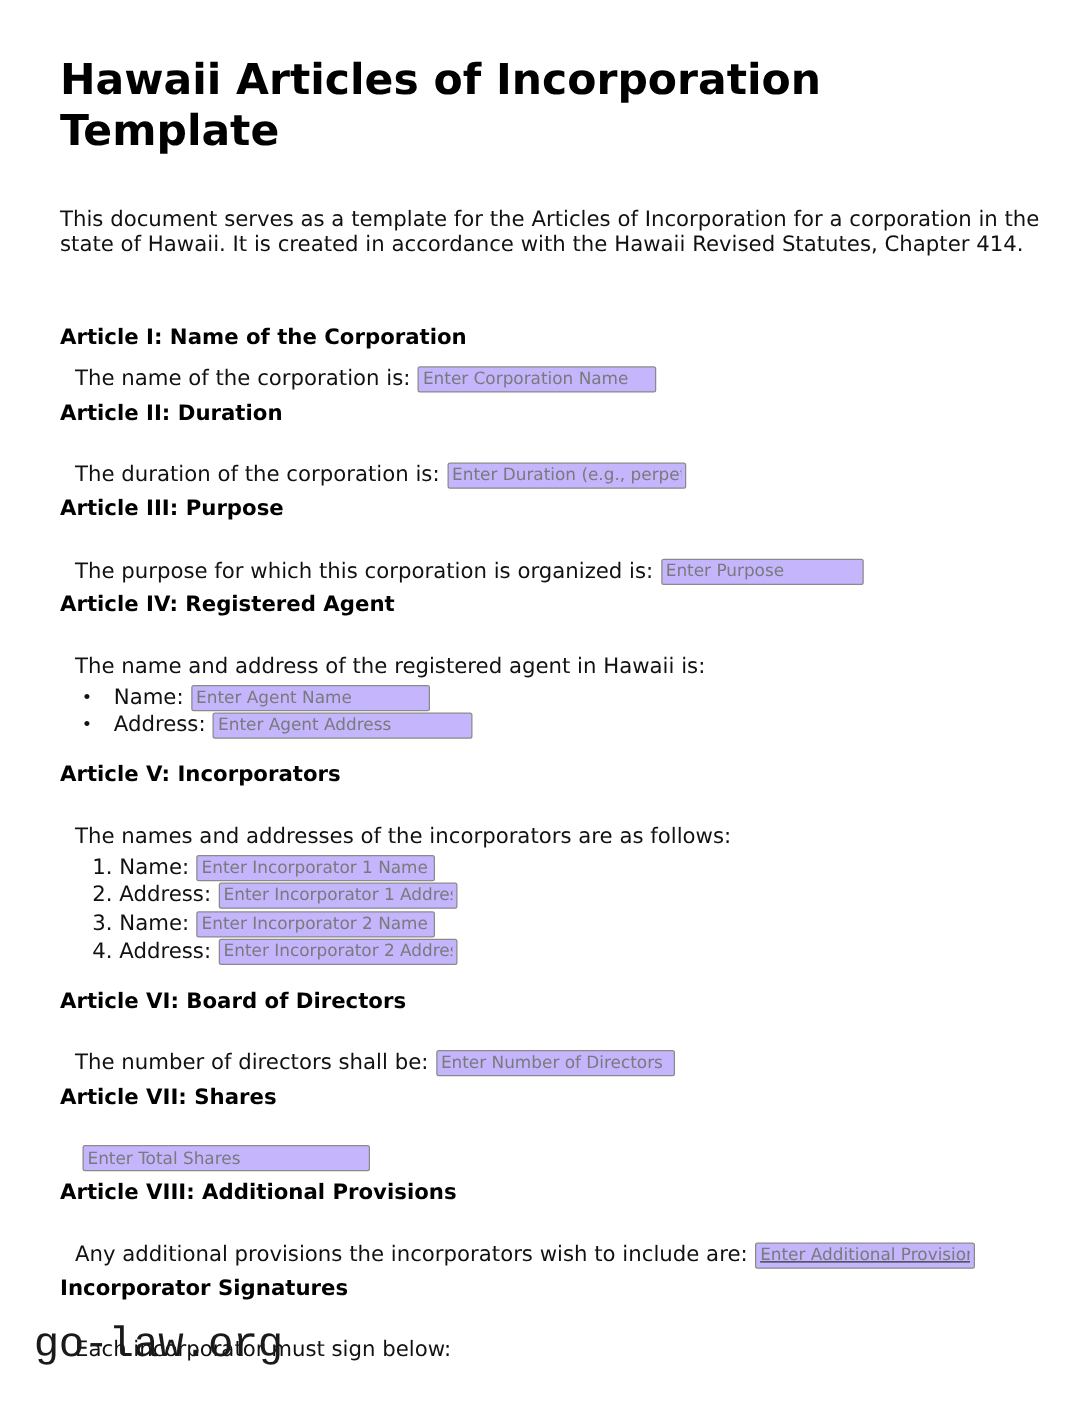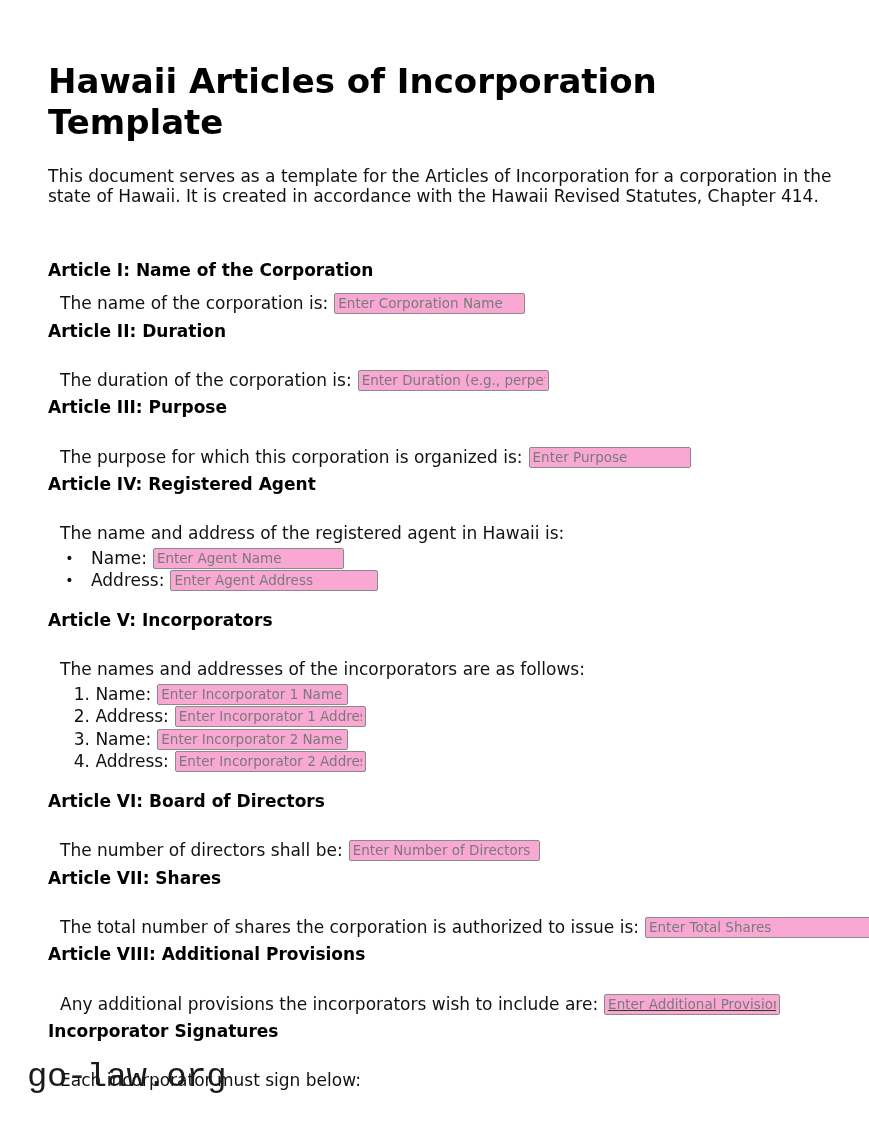--- a/index.html
+++ b/index.html
@@ -21,21 +21,21 @@
       top: 0;
       width: 780px;
     }
     h1 {
       font-family: "DejaVu Sans", sans-serif;
       font-weight: bold;
       font-size: 34px;
       line-height: 41px;
       margin: 0;
       position: absolute;
-      top: 61px;
+      top: 44px;
       left: 0;
       width: 700px;
       color: #000;
     }
     .intro {
       position: absolute;
       top: 166px;
       left: 0;
       width: 790px;
       font-size: 17px;
@@ -65,21 +65,21 @@
       display: inline-block;
       box-sizing: border-box;
       height: 21px;
       border: 1px solid #8a8a8a;
       border-radius: 2px;
       font-family: "DejaVu Sans", sans-serif;
       font-size: 13.5px;
       color: #333;
       padding: 0 3px;
       margin-left: 6px;
-      background: #f9a8d4;
+      background: #c4b5fd;
       outline: none;
     }
     .field::placeholder {
       color: #7a7a7a;
     }
     .list-line {
       position: absolute;
       font-size: 17px;
       line-height: 22px;
       white-space: nowrap;
@@ -176,21 +176,20 @@
   </div>
 
   <h3 class="heading" style="top:791px;">Article VI: Board of Directors</h3>
   <div class="line" style="top:827px;">
     <span>The number of directors shall be:</span>
     <input class="field" type="text" style="width: 191px;" placeholder="Enter Number of Directors">
   </div>
 
   <h3 class="heading" style="top:868px;">Article VII: Shares</h3>
   <div class="line" style="top:904px;">
-    <span>The total number of shares the corporation is authorized to issue is:</span>
     <input class="field" type="text" style="width: 230px;" placeholder="Enter Total Shares">
   </div>
 
   <h3 class="heading" style="top:944px;">Article VIII: Additional Provisions</h3>
   <div class="line" style="top:981px;">
     <span>Any additional provisions the incorporators wish to include are:</span>
     <input class="field" type="text" style="width: 176px; text-decoration: underline;" placeholder="Enter Additional Provisions">
   </div>
 
   <h3 class="heading" style="top:1021px;">Incorporator Signatures</h3>

